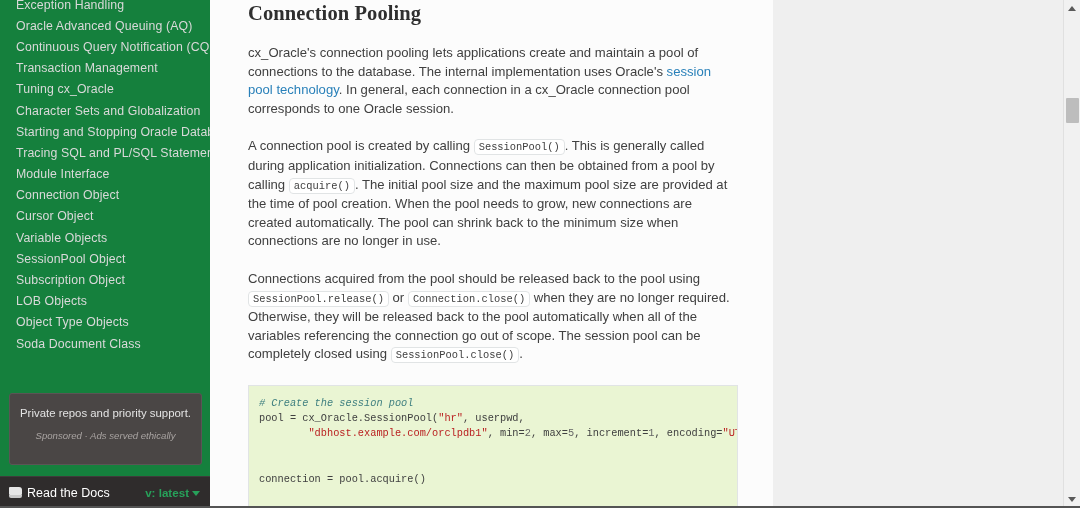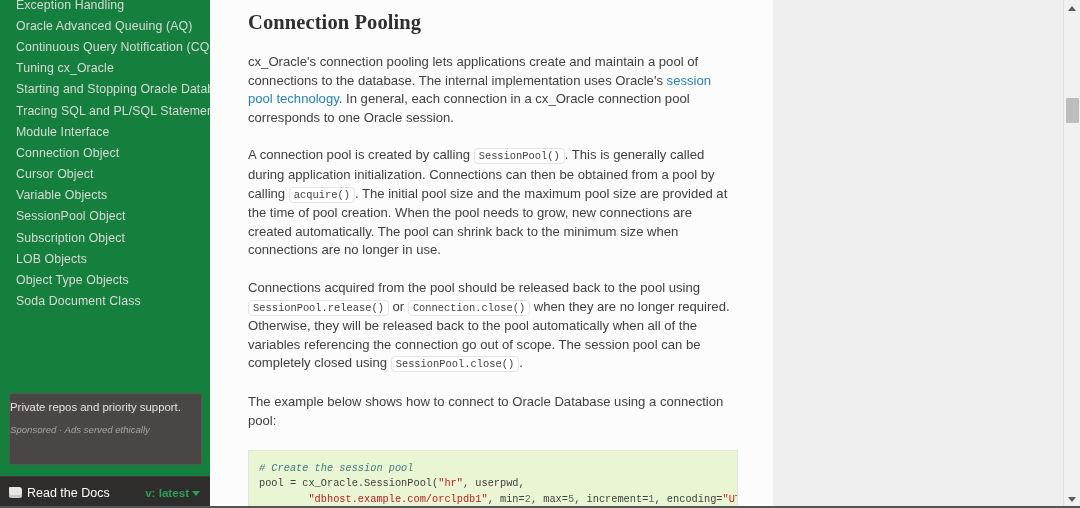--- a/index.html
+++ b/index.html
@@ -43,22 +43,22 @@
   .nav-item.cut { color: #d9d9d9; }
 
   
   #ad-box {
     position: absolute;
     left: 9px; top: 393px;
     width: 193px; height: 72px;
     background: #4a4645;
     border: 1px solid #5a5555;
     border-radius: 3px;
-    text-align: left;
-    padding-top: 6px;
+    text-align: center;
+    padding-top: 12px;
   }
   #ad-box .ad-line {
     color: #e3e3e3;
     font-size: 11.4px;
     line-height: 15px;
     display: block;
   }
   #ad-box .ad-sponsored {
     display: block;
     margin-top: 9px;
@@ -142,21 +142,21 @@
   }
   #doc {
     padding: 0 36px 0 38px;
   }
   h1#page-title {
     font-family: "Liberation Serif", serif;
     font-size: 20.5px;
     font-weight: bold;
     color: #2f2f2f;
     margin: 0;
-    padding-top: 11px;
+    padding-top: 2px;
     letter-spacing: 0.1px;
   }
   p.para {
     font-size: 13.1px;
     line-height: 18.6px;
     color: #404040;
     margin: 19px 0 0 0;
     text-align: left;
   }
   p.para a.doclink {
@@ -244,21 +244,23 @@
 </head>
 <body>
 
 <div id="page">
 
   <nav id="sidebar">
     <div id="sidebar-nav">
         <a class="nav-item cut" href="#"><span>Exception Handling</span></a>
         <a class="nav-item" href="#"><span>Oracle Advanced Queuing (AQ)</span></a>
         <a class="nav-item" href="#"><span>Continuous Query Notification (CQN)</span></a>
+        <a class="nav-item" href="#"><span>Transaction Management</span></a>
         <a class="nav-item" href="#"><span>Tuning cx_Oracle</span></a>
+        <a class="nav-item" href="#"><span>Character Sets and Globalization</span></a>
         <a class="nav-item" href="#"><span>Starting and Stopping Oracle Database</span></a>
         <a class="nav-item" href="#"><span>Tracing SQL and PL/SQL Statements</span></a>
         <a class="nav-item" href="#"><span>Module Interface</span></a>
         <a class="nav-item" href="#"><span>Connection Object</span></a>
         <a class="nav-item" href="#"><span>Cursor Object</span></a>
         <a class="nav-item" href="#"><span>Variable Objects</span></a>
         <a class="nav-item" href="#"><span>SessionPool Object</span></a>
         <a class="nav-item" href="#"><span>Subscription Object</span></a>
         <a class="nav-item" href="#"><span>LOB Objects</span></a>
         <a class="nav-item" href="#"><span>Object Type Objects</span></a>
@@ -286,21 +288,20 @@
       <article id="doc">
 
         <h1 id="page-title">Connection Pooling</h1>
 
         <p class="para"><span>cx_Oracle's connection pooling lets applications create and maintain a pool of connections to the database. The internal implementation uses Oracle's </span><a class="doclink" href="#">session pool technology</a><span>. In general, each connection in a cx_Oracle connection pool corresponds to one Oracle session.</span></p>
 
         <p class="para"><span>A connection pool is created by calling </span><code class="inline">SessionPool()</code><span>. This is generally called during application initialization. Connections can then be obtained from a pool by calling </span><code class="inline">acquire()</code><span>. The initial pool size and the maximum pool size are provided at the time of pool creation. When the pool needs to grow, new connections are created automatically. The pool can shrink back to the minimum size when connections are no longer in use.</span></p>
 
         <p class="para"><span>Connections acquired from the pool should be released back to the pool using </span><code class="inline">SessionPool.release()</code><span> or </span><code class="inline">Connection.close()</code><span> when they are no longer required. Otherwise, they will be released back to the pool automatically when all of the variables referencing the connection go out of scope. The session pool can be completely closed using </span><code class="inline">SessionPool.close()</code><span>.</span></p>
 
-        <p class="para">The example below shows how to connect to Oracle Database using a connection pool:</p>
 
         <div id="code-block">
           <pre><span class="c-comment"># Create the session pool</span>
 pool = cx_Oracle.SessionPool(<span class="c-string">"hr"</span>, userpwd,
         <span class="c-string">"dbhost.example.com/orclpdb1"</span>, min=<span class="c-num">2</span>, max=<span class="c-num">5</span>, increment=<span class="c-num">1</span>, encoding=<span class="c-string">"UTF-8"</span>)
 
 
 connection = pool.acquire()
 
 

